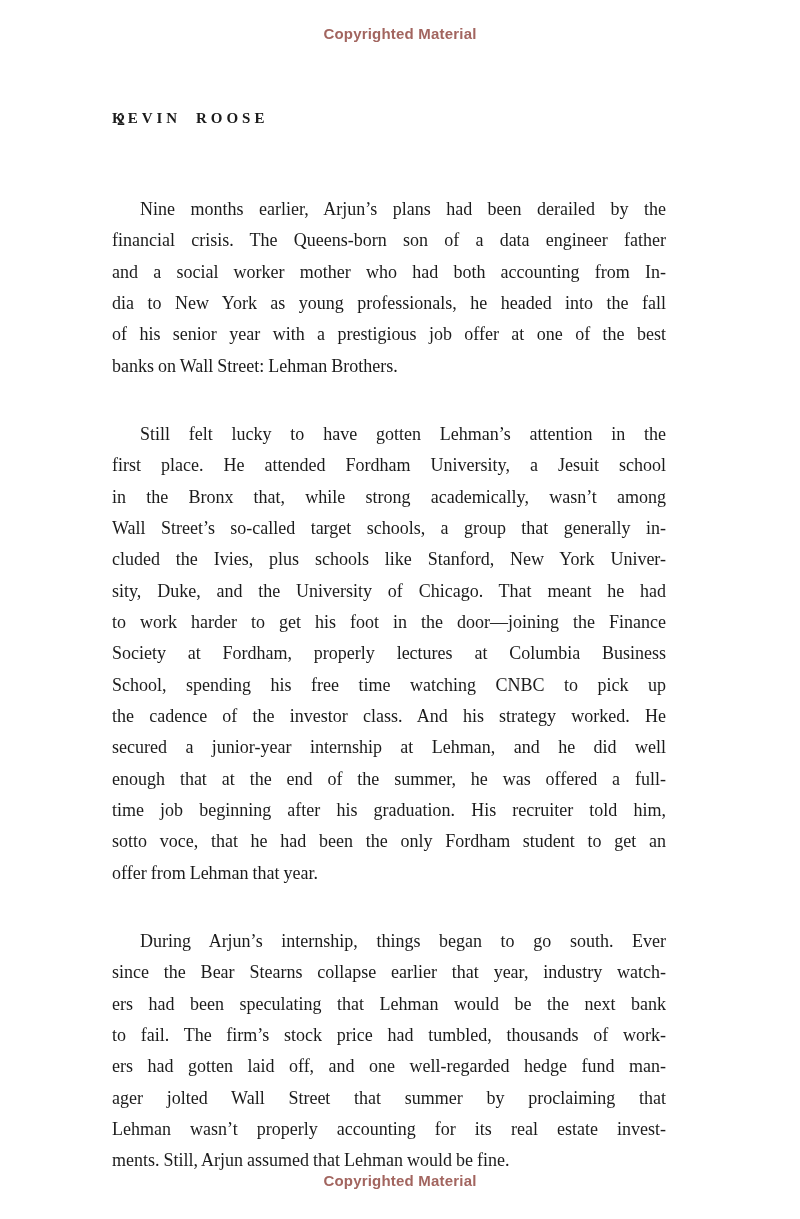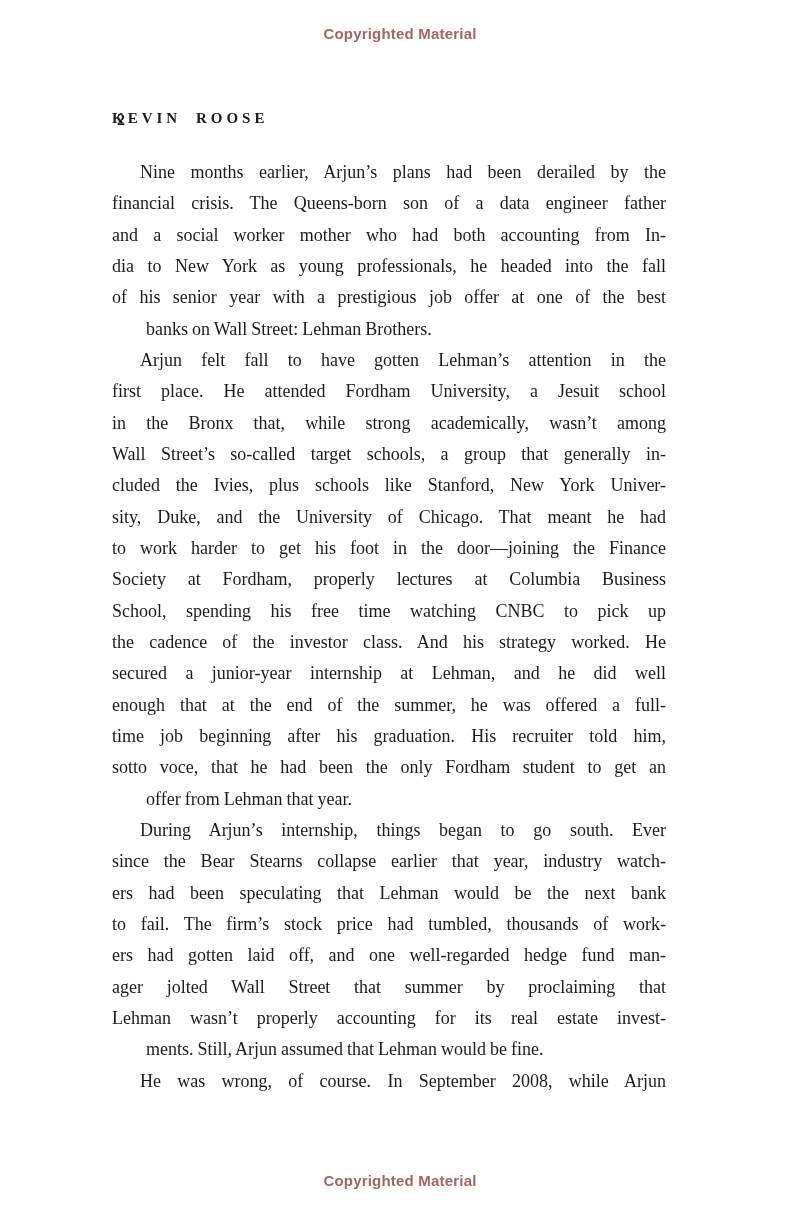--- a/index.html
+++ b/index.html
@@ -60,25 +60,24 @@
     word-spacing: -0.5px;
   }
   .line {
     height: 31.33px;
     line-height: 31.33px;
     white-space: nowrap;
     overflow: hidden;
     text-align: justify;
     text-align-last: justify;
   }
-  .line.indent { padding-left: 28px; }
+  .line.indent { padding-left: 28px; margin-top: 37px; }
   .line.end {
     text-align: left;
     text-align-last: left;
-    margin-left: 34px;
   }
 </style>
 </head>
 <body>
 
 <div class="page">
 
   <div class="banner banner-top">Copyrighted Material</div>
 
   <div class="header">
@@ -86,21 +85,21 @@
     <span class="runhead">KEVIN ROOSE</span>
   </div>
 
   <div class="body-text" id="body-text">
       <div class="line indent">Nine months earlier, Arjun’s plans had been derailed by the</div>
       <div class="line">financial crisis. The Queens-born son of a data engineer father</div>
       <div class="line">and a social worker mother who had both accounting from In-</div>
       <div class="line">dia to New York as young professionals, he headed into the fall</div>
       <div class="line">of his senior year with a prestigious job offer at one of the best</div>
       <div class="line end">banks on Wall Street: Lehman Brothers.</div>
-      <div class="line indent">Arjun felt fall to have gotten Lehman’s attention in the</div>
+      <div class="line indent">Still felt lucky to have gotten Lehman’s attention in the</div>
       <div class="line">first place. He attended Fordham University, a Jesuit school</div>
       <div class="line">in the Bronx that, while strong academically, wasn’t among</div>
       <div class="line">Wall Street’s so-called target schools, a group that generally in-</div>
       <div class="line">cluded the Ivies, plus schools like Stanford, New York Univer-</div>
       <div class="line">sity, Duke, and the University of Chicago. That meant he had</div>
       <div class="line">to work harder to get his foot in the door—joining the Finance</div>
       <div class="line">Society at Fordham, properly lectures at Columbia Business</div>
       <div class="line">School, spending his free time watching CNBC to pick up</div>
       <div class="line">the cadence of the investor class. And his strategy worked. He</div>
       <div class="line">secured a junior-year internship at Lehman, and he did well</div>

